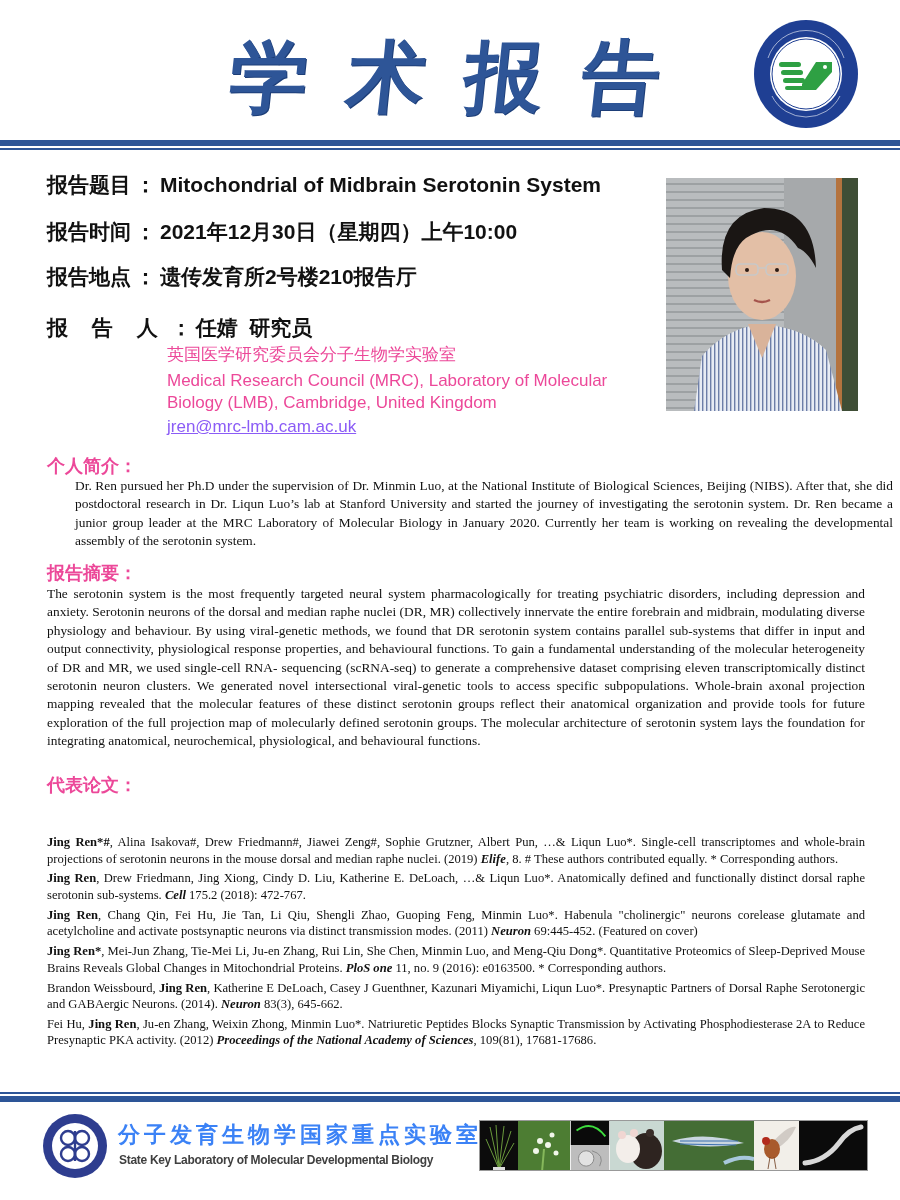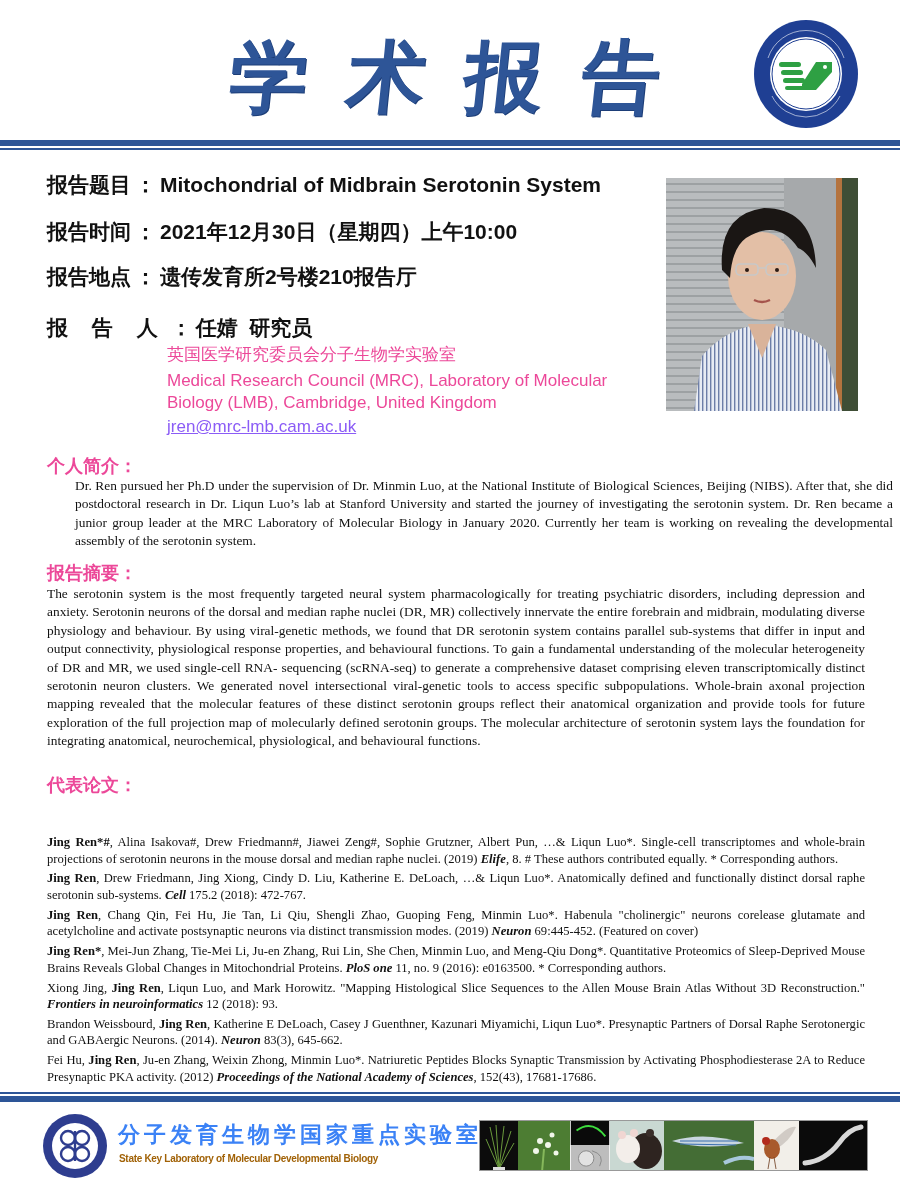--- a/index.html
+++ b/index.html
@@ -75,21 +75,21 @@
   .pub i { font-style: italic; font-weight: bold; }
 
   
   .lab-logo { position: absolute; left: 42px; top: 1113px; width: 66px; height: 66px; }
   .lab-name-cn {
     position: absolute; left: 118px; top: 1120px; font-family: "DejaVu Serif", serif;
     font-weight: bold; font-size: 22px; color: #3b82f6; letter-spacing: 4px;
   }
   .lab-name-en {
     position: absolute; left: 119px; top: 1153px; font-family: "Liberation Sans", sans-serif;
-    font-weight: bold; font-size: 10px; color: #a16207; letter-spacing: -0.3px;
+    font-weight: bold; font-size: 12px; color: #404040; letter-spacing: -0.3px;
   }
   .org-strip {
     position: absolute; left: 479px; top: 1120px; width: 389px; height: 51px;
     display: flex; border: 1px solid #999;
   }
   .org-strip .tile { height: 100%; position: relative; overflow: hidden; }
 </style>
 </head>
 <body>
 
@@ -170,25 +170,24 @@
 <div class="section-h sec-bio">个人简介：</div>
 <div class="para bio-text">Dr. Ren pursued her Ph.D under the supervision of Dr. Minmin Luo, at the National Institute of Biological Sciences, Beijing (NIBS). After that, she did postdoctoral research in Dr. Liqun Luo’s lab at Stanford University and started the journey of investigating the serotonin system. Dr. Ren became a junior group leader at the MRC Laboratory of Molecular Biology in January 2020. Currently her team is working on revealing the developmental assembly of the serotonin system.</div>
 
 <div class="section-h sec-abs">报告摘要：</div>
 <div class="para abs-text">The serotonin system is the most frequently targeted neural system pharmacologically for treating psychiatric disorders, including depression and anxiety. Serotonin neurons of the dorsal and median raphe nuclei (DR, MR) collectively innervate the entire forebrain and midbrain, modulating diverse physiology and behaviour. By using viral-genetic methods, we found that DR serotonin system contains parallel sub-systems that differ in input and output connectivity, physiological response properties, and behavioural functions. To gain a fundamental understanding of the molecular heterogeneity of DR and MR, we used single-cell RNA- sequencing (scRNA-seq) to generate a comprehensive dataset comprising eleven transcriptomically distinct serotonin neuron clusters. We generated novel intersectional viral-genetic tools to access specific subpopulations. Whole-brain axonal projection mapping revealed that the molecular features of these distinct serotonin groups reflect their anatomical organization and provide tools for future exploration of the full projection map of molecularly defined serotonin groups. The molecular architecture of serotonin system lays the foundation for integrating anatomical, neurochemical, physiological, and behavioural functions.</div>
 
 <div class="section-h sec-pubs">代表论文：</div>
 <div class="pubs">
   <div class="pub"><span></span><b>Jing Ren*#</b><span>, Alina Isakova#, Drew Friedmann#, Jiawei Zeng#, Sophie Grutzner, Albert Pun, …&amp; Liqun Luo*. Single-cell transcriptomes and whole-brain projections of serotonin neurons in the mouse dorsal and median raphe nuclei. (2019) </span><i>Elife</i><span>, 8. # These authors contributed equally. * Corresponding authors.</span></div>
   <div class="pub"><span></span><b>Jing Ren</b><span>, Drew Friedmann, Jing Xiong, Cindy D. Liu, Katherine E. DeLoach, …&amp; Liqun Luo*. Anatomically defined and functionally distinct dorsal raphe serotonin sub-systems. </span><i>Cell</i><span> 175.2 (2018): 472-767.</span></div>
-  <div class="pub"><span></span><b>Jing Ren</b><span>, Chang Qin, Fei Hu, Jie Tan, Li Qiu, Shengli Zhao, Guoping Feng, Minmin Luo*. Habenula "cholinergic" neurons corelease glutamate and acetylcholine and activate postsynaptic neurons via distinct transmission modes. (2019) </span><i>Neuron</i><span> 69:445-452. (Featured on cover)</span></div>
+  <div class="pub"><span></span><b>Jing Ren</b><span>, Chang Qin, Fei Hu, Jie Tan, Li Qiu, Shengli Zhao, Guoping Feng, Minmin Luo*. Habenula "cholinergic" neurons corelease glutamate and acetylcholine and activate postsynaptic neurons via distinct transmission modes. (2011) </span><i>Neuron</i><span> 69:445-452. (Featured on cover)</span></div>
   <div class="pub"><span></span><b>Jing Ren*</b><span>, Mei-Jun Zhang, Tie-Mei Li, Ju-en Zhang, Rui Lin, She Chen, Minmin Luo, and Meng-Qiu Dong*. Quantitative Proteomics of Sleep-Deprived Mouse Brains Reveals Global Changes in Mitochondrial Proteins. </span><i>PloS one</i><span> 11, no. 9 (2016): e0163500. * Corresponding authors.</span></div>
-  <div class="pub"><span>Xiong Jing, </span><b>Jing Ren</b><span>, Liqun Luo, and Mark Horowitz. "Mapping Histological Slice Sequences to the Allen Mouse Brain Atlas Without 3D Reconstruction." </span><i>Frontiers in neuroinformatics</i><span> 12 (2018): 93.</span></div>
   <div class="pub"><span>Brandon Weissbourd, </span><b>Jing Ren</b><span>, Katherine E DeLoach, Casey J Guenthner, Kazunari Miyamichi, Liqun Luo*. Presynaptic Partners of Dorsal Raphe Serotonergic and GABAergic Neurons. (2014). </span><i>Neuron</i><span> 83(3), 645-662.</span></div>
-  <div class="pub"><span>Fei Hu, </span><b>Jing Ren</b><span>, Ju-en Zhang, Weixin Zhong, Minmin Luo*. Natriuretic Peptides Blocks Synaptic Transmission by Activating Phosphodiesterase 2A to Reduce Presynaptic PKA activity. (2012) </span><i>Proceedings of the National Academy of Sciences</i><span>, 152(43), 17681-17686.</span></div>
+  <div class="pub"><span>Fei Hu, </span><b>Jing Ren</b><span>, Ju-en Zhang, Weixin Zhong, Minmin Luo*. Natriuretic Peptides Blocks Synaptic Transmission by Activating Phosphodiesterase 2A to Reduce Presynaptic PKA activity. (2012) </span><i>Proceedings of the National Academy of Sciences</i><span>, 109(81), 17681-17686.</span></div>
 </div>
 
 <div class="rule-bot-thin"></div>
 <div class="rule-bot-thick"></div>
 
 <svg class="lab-logo" viewBox="0 0 66 66">
   <circle cx="33" cy="33" r="32" fill="#2e3d8f"></circle>
   <circle cx="33" cy="33" r="23" fill="#ffffff"></circle>
   <g fill="none" stroke="#2e3d8f" stroke-width="2.4">
     <circle cx="26" cy="25" r="7"></circle>

